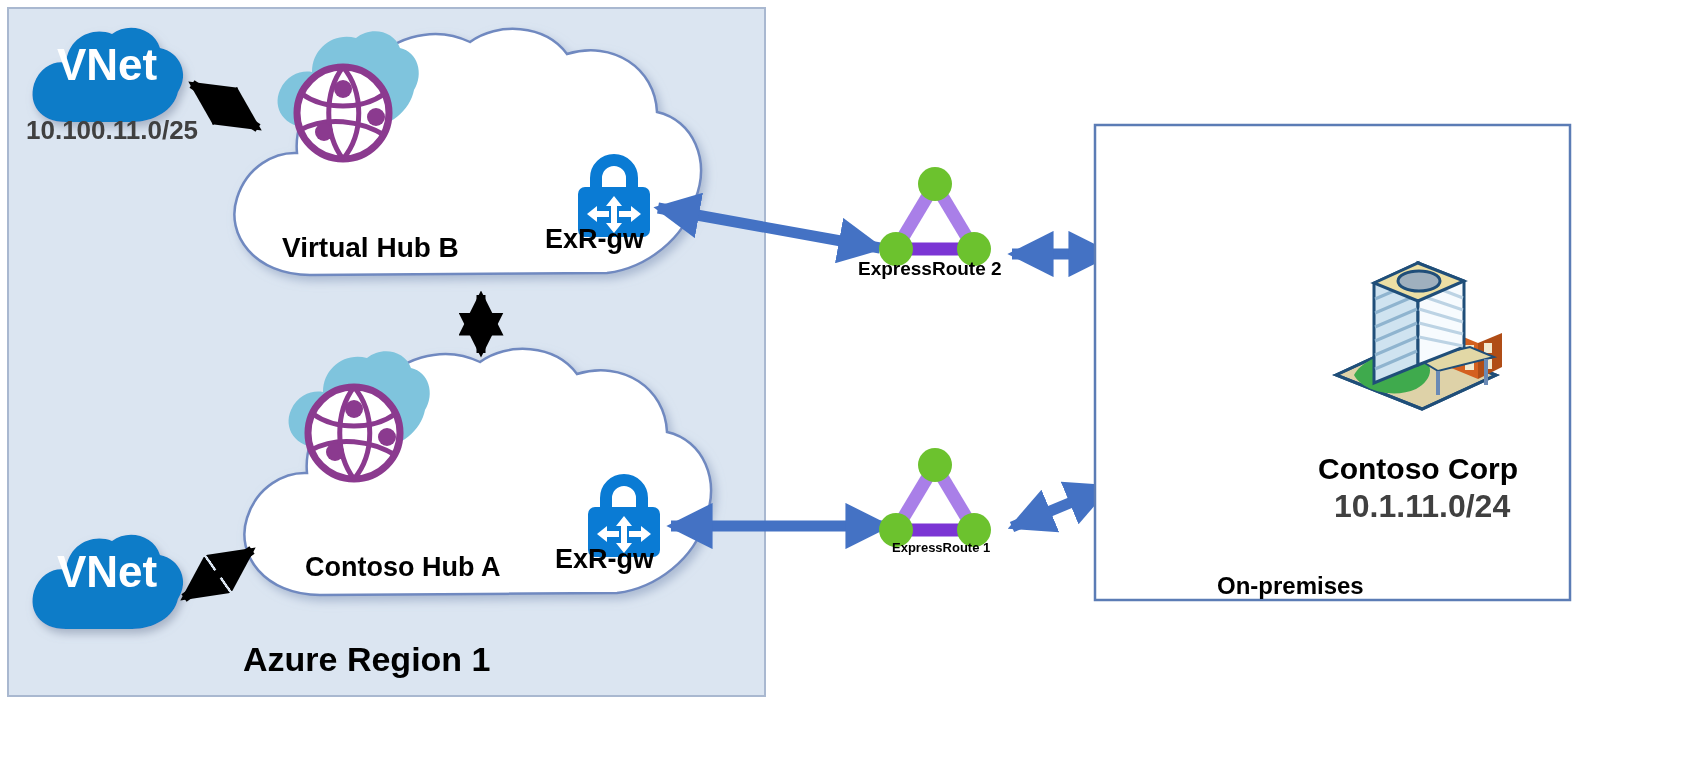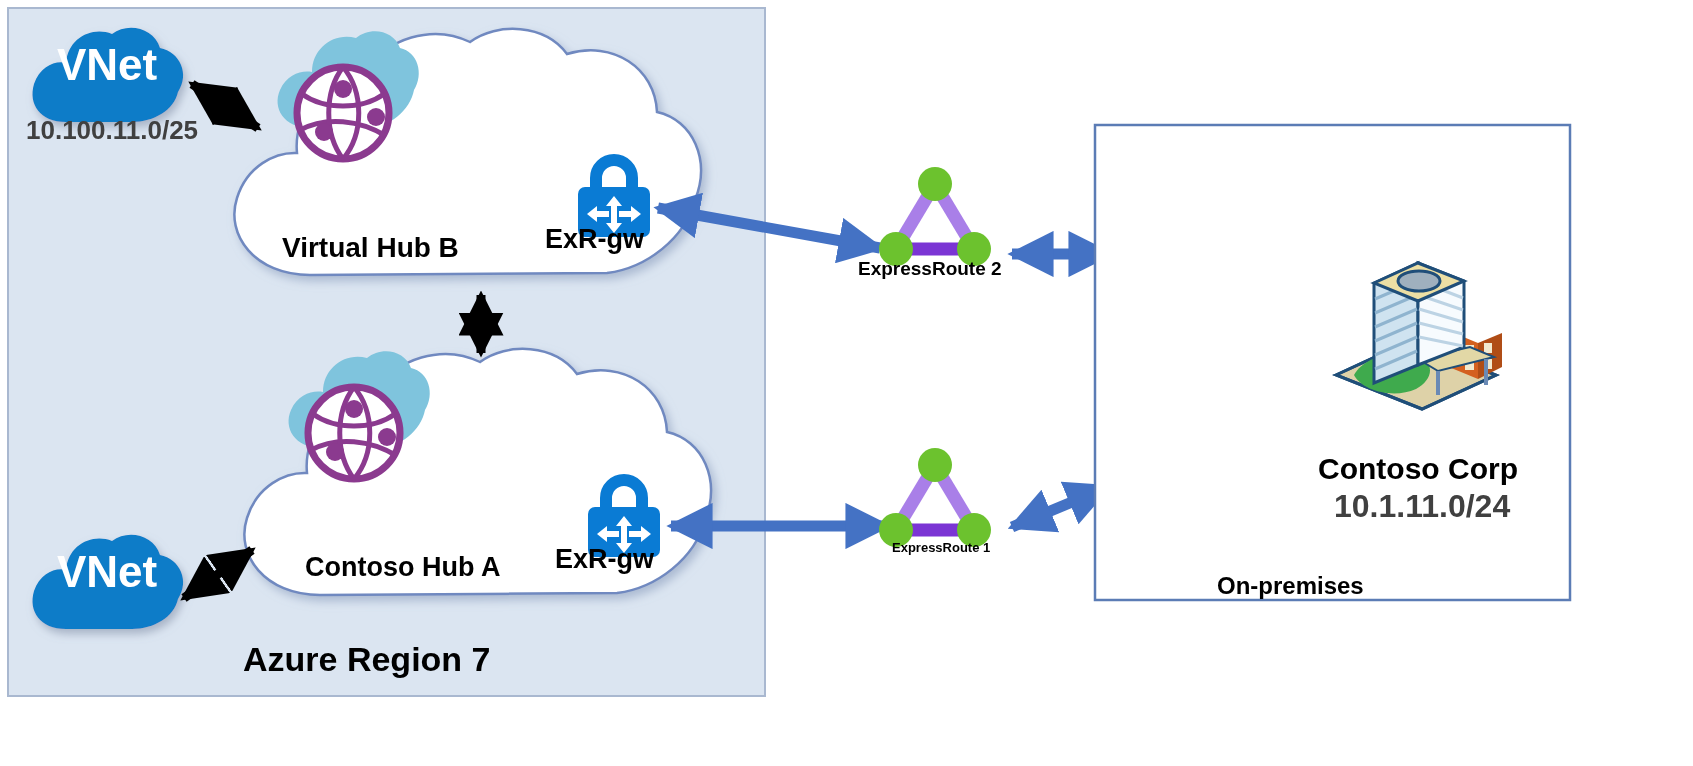--- a/index.html
+++ b/index.html
@@ -165,21 +165,21 @@
       C 12 96, 0 78, 6 58
       C 12 40, 28 34, 38 37
       C 40 12, 64 0, 84 8
       C 100 -4, 126 2, 132 22
       C 152 26, 162 48, 150 66
       C 146 84, 126 96, 104 96
       Z"></path>
   </svg>
   <div class="txt" style="left:57px;top:547px;font-size:44px;color:#ffffff;">VNet</div>
 
-  <div class="txt" style="left:243px;top:640px;font-size:34px;">Azure Region 7</div>
+  <div class="txt" style="left:243px;top:640px;font-size:34px;">Azure Region 1</div>
 
   <svg class="abs" style="left:180px;top:70px;" width="110" height="90">
     <defs>
       <marker id="bk1" viewBox="0 0 10 10" refX="9" refY="5" markerWidth="5" markerHeight="5" orient="auto-start-reverse">
         <path d="M 0 0 L 10 5 L 0 10 z" fill="#000"></path>
       </marker>
     </defs>
     <line x1="12" y1="14" x2="78" y2="58" stroke="#000" stroke-width="9" marker-start="url(#bk1)" marker-end="url(#bk1)"></line>
   </svg>
 

